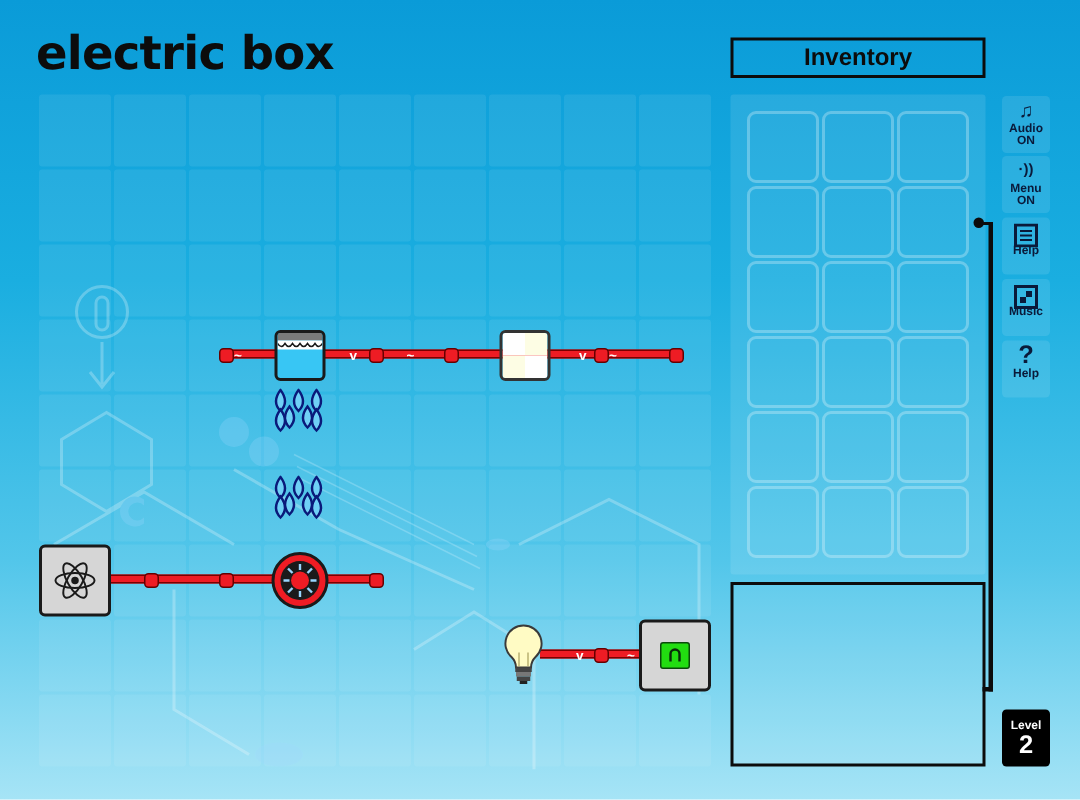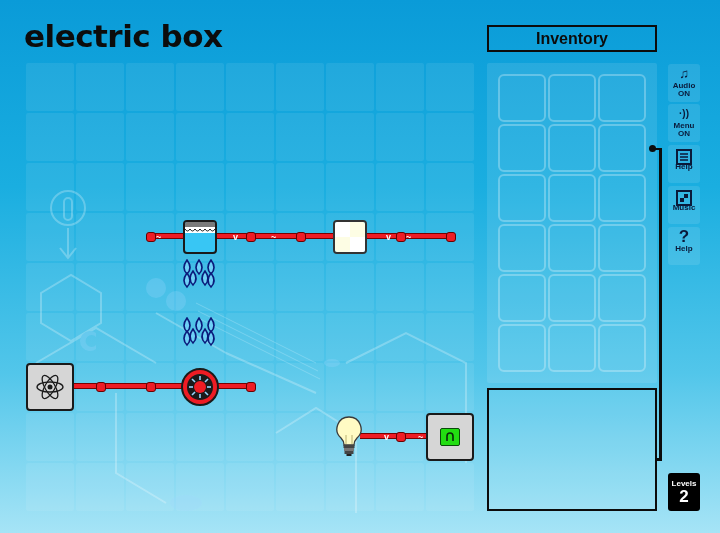--- a/index.html
+++ b/index.html
@@ -328,15 +328,15 @@
       </svg>
   </span>
   <span>Music</span>
 </div>
 <div class="side-btn" style="top:227px;">
   <span class="ico" style="font-size:17px;font-weight:bold;">?</span>
   <span>Help</span>
 </div>
 
 <div class="level-badge">
-  <span class="lbl">Levels</span>
+  <span class="lbl">Level</span>
   <span class="num">2</span>
 </div>
 
 </body></html>

